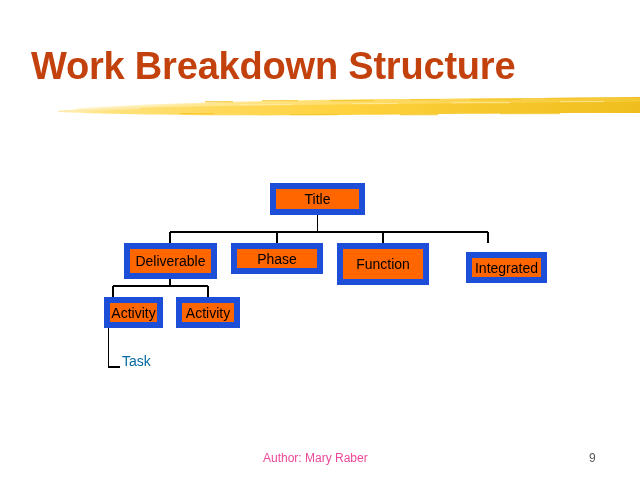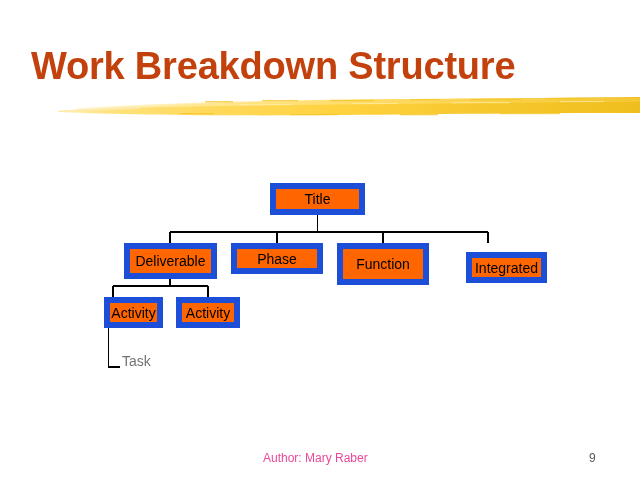--- a/index.html
+++ b/index.html
@@ -59,21 +59,21 @@
     display: flex;
     align-items: center;
     justify-content: center;
     line-height: 1;
     white-space: nowrap;
   }
 
   .wbs-label-plain {
     position: absolute;
     font-size: 14px;
-    color: #737373;
+    color: #0369a1;
     font-family: "Liberation Sans", sans-serif;
     white-space: nowrap;
   }
 
   
   #wbs-connectors {
     position: absolute;
     left: 0;
     top: 0;
     width: 640px;

